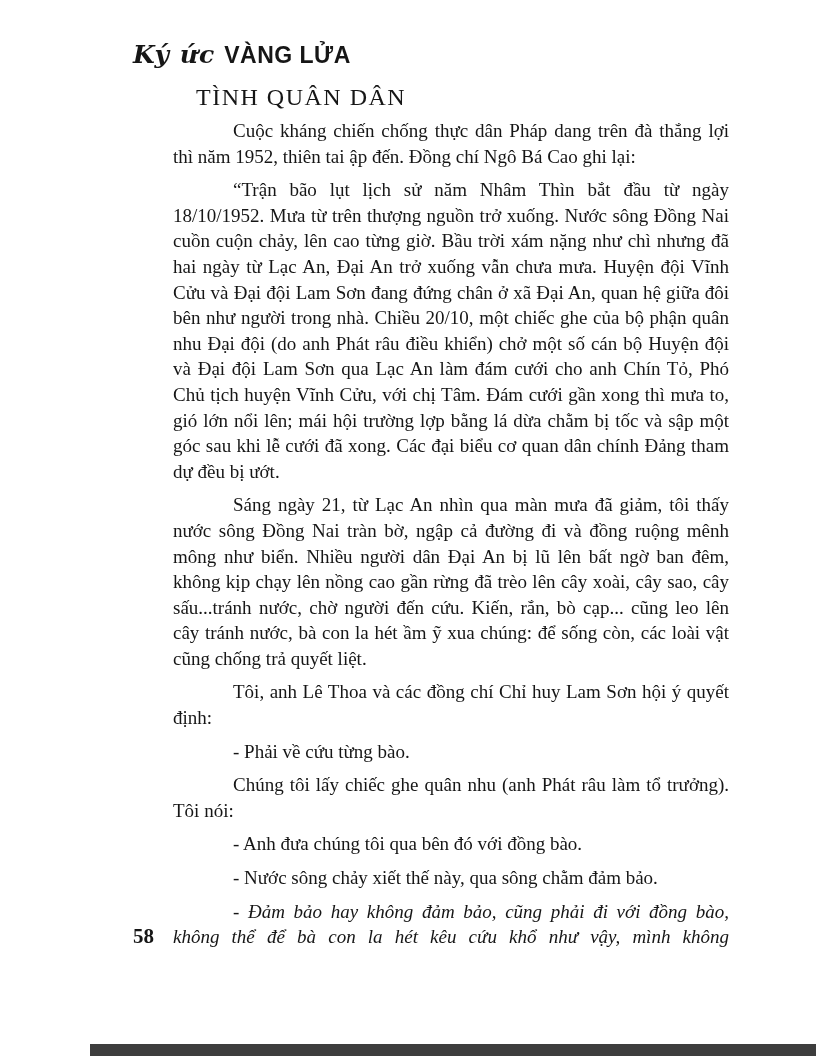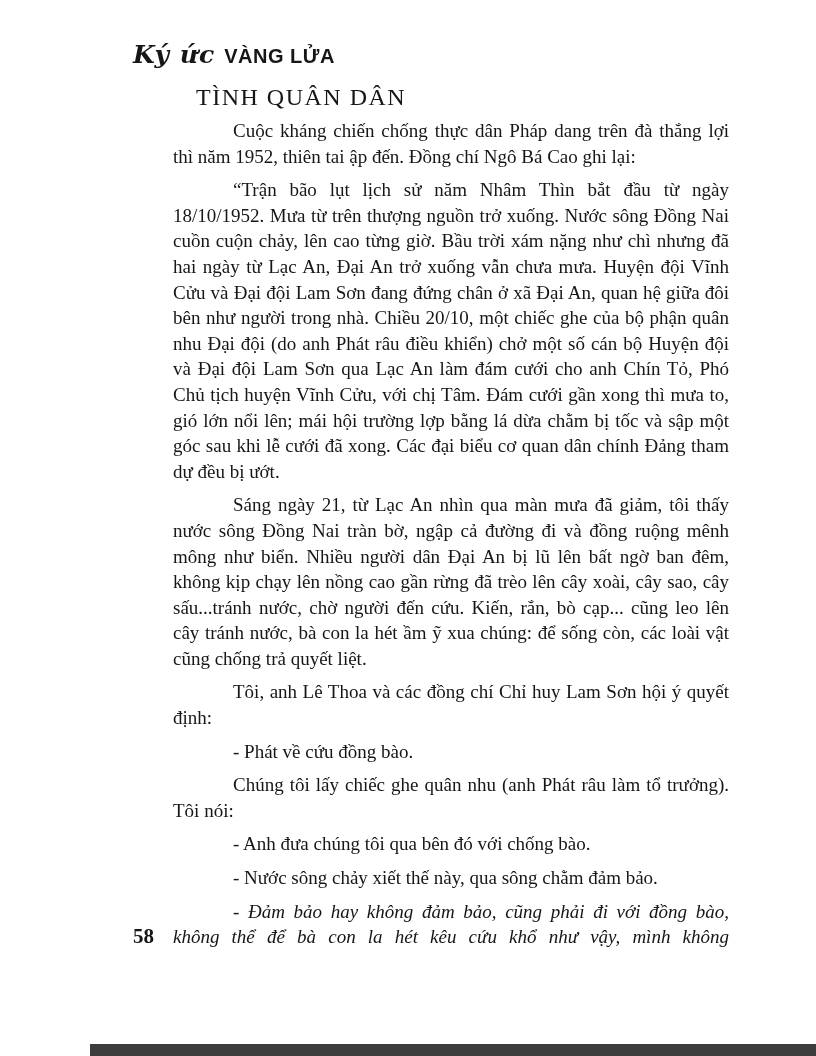--- a/index.html
+++ b/index.html
@@ -26,21 +26,21 @@
     font-family: "DejaVu Serif", serif;
     font-style: italic;
     font-weight: bold;
     font-size: 25px;
     letter-spacing: 1px;
     text-align: center;
   }
   .running-header .booktitle {
     font-family: "Liberation Sans", sans-serif;
     font-weight: bold;
-    font-size: 20px;
+    font-size: 23px;
     margin-left: 9px;
     letter-spacing: 0.5px;
   }
   .chapter-title {
     position: absolute;
     left: 196px;
     top: 84px;
     font-weight: normal;
     font-size: 24px;
     letter-spacing: 1.5px;
@@ -88,23 +88,23 @@
     <span class="script">Ký ức</span><span class="booktitle">VÀNG LỬA</span>
   </div>
 
   <div class="chapter-title">TÌNH QUÂN DÂN</div>
 
   <div class="body-text">
     <p>Cuộc kháng chiến chống thực dân Pháp dang trên đà thắng lợi thì năm 1952, thiên tai ập đến. Đồng chí Ngô Bá Cao ghi lại:</p>
     <p>“Trận bão lụt lịch sử năm Nhâm Thìn bắt đầu từ ngày 18/10/1952. Mưa từ trên thượng nguồn trở xuống. Nước sông Đồng Nai cuồn cuộn chảy, lên cao từng giờ. Bầu trời xám nặng như chì nhưng đã hai ngày từ Lạc An, Đại An trở xuống vẫn chưa mưa. Huyện đội Vĩnh Cửu và Đại đội Lam Sơn đang đứng chân ở xã Đại An, quan hệ giữa đôi bên như người trong nhà. Chiều 20/10, một chiếc ghe của bộ phận quân nhu Đại đội (do anh Phát râu điều khiển) chở một số cán bộ Huyện đội và Đại đội Lam Sơn qua Lạc An làm đám cưới cho anh Chín Tỏ, Phó Chủ tịch huyện Vĩnh Cửu, với chị Tâm. Đám cưới gần xong thì mưa to, gió lớn nổi lên; mái hội trường lợp bằng lá dừa chằm bị tốc và sập một góc sau khi lễ cưới đã xong. Các đại biểu cơ quan dân chính Đảng tham dự đều bị ướt.</p>
     <p>Sáng ngày 21, từ Lạc An nhìn qua màn mưa đã giảm, tôi thấy nước sông Đồng Nai tràn bờ, ngập cả đường đi và đồng ruộng mênh mông như biển. Nhiều người dân Đại An bị lũ lên bất ngờ ban đêm, không kịp chạy lên nồng cao gần rừng đã trèo lên cây xoài, cây sao, cây sấu...tránh nước, chờ người đến cứu. Kiến, rắn, bò cạp... cũng leo lên cây tránh nước, bà con la hét ầm ỹ xua chúng: để sống còn, các loài vật cũng chống trả quyết liệt.</p>
     <p>Tôi, anh Lê Thoa và các đồng chí Chỉ huy Lam Sơn hội ý quyết định:</p>
-    <p>- Phát về cứu đồng bào.</p>
+    <p>- Phải về cứu từng bào.</p>
     <p>Chúng tôi lấy chiếc ghe quân nhu (anh Phát râu làm tổ trưởng). Tôi nói:</p>
-    <p>- Anh đưa chúng tôi qua bên đó với chống bào.</p>
+    <p>- Anh đưa chúng tôi qua bên đó với đồng bào.</p>
     <p>- Nước sông chảy xiết thế này, qua sông chằm đảm bảo.</p>
     <p class="cont">- Đảm bảo hay không đảm bảo, cũng phải đi với đồng bào, không thể để bà con la hét kêu cứu khổ như vậy, mình không</p>
   </div>
 
   <div class="page-number">58</div>
 
   <div class="scan-edge"></div>
 
 </div>
 

